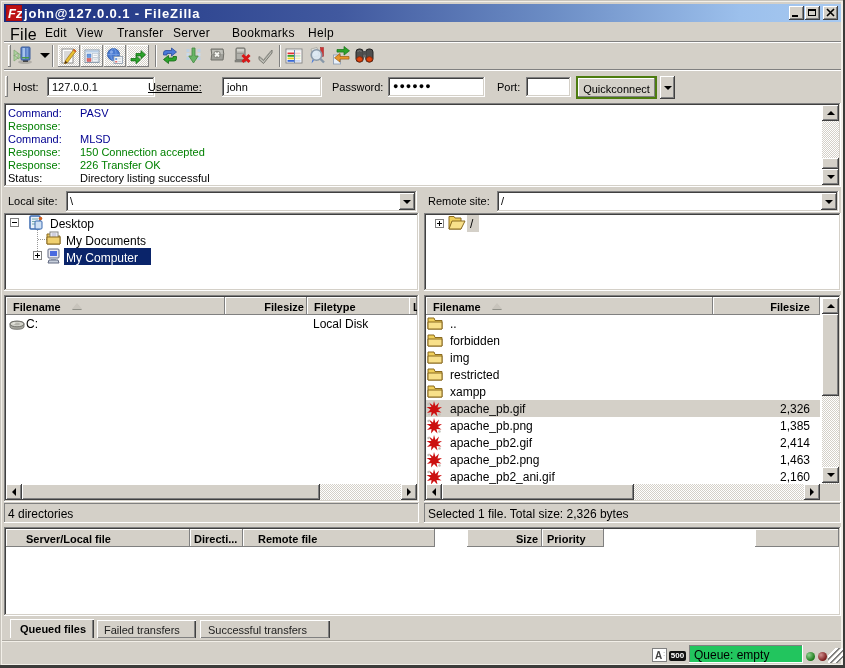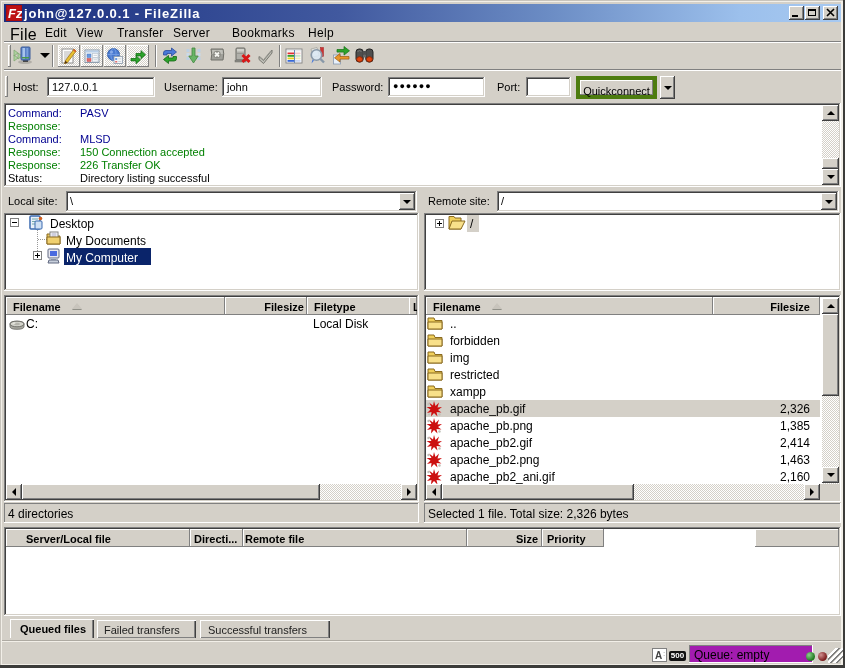--- a/index.html
+++ b/index.html
@@ -200,27 +200,27 @@
       <ellipse cx="4.6" cy="12.3" rx="3" ry="2.6" fill="#e0440e" stroke="#8a2a08"></ellipse>
       <ellipse cx="14.4" cy="12.3" rx="3" ry="2.6" fill="#e0440e" stroke="#8a2a08"></ellipse>
       <path d="M2.5 4.5 q2 -1.8 4 0" stroke="#7a7a7a" fill="none"></path>
     </svg>
 </div>
 
 <div class="abs etchH" style="left:4px;top:69px;width:837px;"></div>
 <div class="abs raised1" style="left:5px;top:76px;width:3px;height:21px;"></div>
 <div class="abs" style="left:13px;top:81px;">Host:</div>
 <div class="abs sunken" style="left:47px;top:77px;width:108px;height:20px; padding:4px 0 0 5px;">127.0.0.1</div>
-<div class="abs" style="left:164px;top:81px;">Username:</div>
+<div class="abs" style="left:148px;top:81px;text-decoration:underline;">Username:</div>
 <div class="abs sunken" style="left:222px;top:77px;width:100px;height:20px; padding:4px 0 0 5px;">john</div>
 <div class="abs" style="left:332px;top:81px;">Password:</div>
 <div class="abs sunken" style="left:388px;top:77px;width:97px;height:20px; padding:4px 0 0 5px; font-size:9px; letter-spacing:1px;">●●●●●●</div>
 <div class="abs" style="left:497px;top:81px;">Port:</div>
 <div class="abs sunken" style="left:526px;top:77px;width:45px;height:20px;"></div>
-<div class="abs" style="left:576px;top:76px;width:81px;height:23px; background:#d4d0c8; border:4px solid #4d7c0f; box-shadow: inset -1px -1px 0 #808080, inset 1px 1px 0 #fff; text-align:center; padding-top:5px;">Quickconnect</div>
+<div class="abs" style="left:576px;top:76px;width:81px;height:23px; background:#d4d0c8; border:2px solid #4d7c0f; box-shadow: inset -1px -1px 0 #808080, inset 1px 1px 0 #fff; text-align:center; padding-top:5px;">Quickconnect</div>
 <div class="abs raised" style="left:660px;top:76px;width:15px;height:23px;">
     <div class="arr-dn abs" style="left:4px;top:10px;"></div>
   </div>
 
 <div class="abs sunken" style="left:4px;top:103px;width:837px;height:84px;"></div>
 <div class="abs" style="left:6px;top:105px;width:833px;height:80px;background:#fff;overflow:hidden;">
   <div class="abs" style="left:2px;top:2px;color:#000090;">Command:</div>
     <div class="abs" style="left:74px;top:2px;color:#000090;">PASV</div>
   <div class="abs" style="left:2px;top:15px;color:#008000;">Response:</div>
   <div class="abs" style="left:2px;top:28px;color:#000090;">Command:</div>
@@ -411,39 +411,39 @@
   <div class="abs" style="left:394px;top:187px;width:19px;height:16px;background:#d4d0c8;"></div>
 </div>
 
 <div class="abs sunken1" style="left:4px;top:503px;width:415px;height:20px;background:#d4d0c8;padding:4px 0 0 4px;font-size:12px;">4 directories</div>
 <div class="abs sunken1" style="left:424px;top:503px;width:417px;height:20px;background:#d4d0c8;padding:4px 0 0 4px;font-size:12px;">Selected 1 file. Total size: 2,326 bytes</div>
 
 <div class="abs sunken" style="left:4px;top:527px;width:837px;height:89px;"></div>
 <div id="queue" class="abs" style="left:6px;top:529px;width:833px;height:85px;background:#fff;overflow:hidden;">
   <div class="hcell" style="left:0;width:184px;padding-left:20px;">Server/Local file</div>
   <div class="hcell" style="left:184px;width:53px;padding-left:4px;">Directi...</div>
-  <div class="hcell" style="left:237px;width:224px;padding-left:2px;">Remote file</div>
+  <div class="hcell" style="left:237px;width:192px;padding-left:15px;">Remote file</div>
   <div class="hcell" style="left:461px;width:75px;text-align:right;padding-right:4px;">Size</div>
   <div class="hcell" style="left:536px;width:62px;padding-left:5px;">Priority</div>
   <div class="hcell" style="left:749px;width:84px;"></div>
 </div>
 
 <div class="abs" style="left:10px;top:619px;width:84px;height:19px;background:#d4d0c8;box-shadow:inset 1px 1px 0 #fff, inset -1px 0 0 #404040, inset -2px 0 0 #808080;"></div>
 <div class="abs" style="left:20px;top:623px;font-weight:bold;">Queued files</div>
 <div class="abs" style="left:97px;top:620px;width:99px;height:18px;background:#d4d0c8;box-shadow:inset 1px 1px 0 #fff, inset -1px 0 0 #404040, inset -2px 0 0 #808080, inset 0 -1px 0 #808080;"></div>
 <div class="abs" style="left:104px;top:624px;color:#222;">Failed transfers</div>
 <div class="abs" style="left:200px;top:620px;width:130px;height:18px;background:#d4d0c8;box-shadow:inset 1px 1px 0 #fff, inset -1px 0 0 #404040, inset -2px 0 0 #808080, inset 0 -1px 0 #808080;"></div>
 <div class="abs" style="left:208px;top:624px;color:#222;">Successful transfers</div>
 
 <div class="abs" style="left:2px;top:640px;width:839px;height:1px;background:#aeaaa2;"></div>
 <div class="abs" style="left:2px;top:641px;width:839px;height:1px;background:#f2efe8;"></div>
 <div class="abs" style="left:652px;top:648px;width:15px;height:14px;background:#fff;border:1px solid #808080;">
     <span style="position:absolute;left:2px;top:1px;font-size:10px;font-weight:bold;color:#444;">A</span>
     <span style="position:absolute;left:10px;top:0px;font-size:8px;color:#888;">:</span>
   </div>
 <div class="abs" style="left:669px;top:651px;width:17px;height:10px;background:#111;border-radius:2px;color:#fff;font-size:8px;font-weight:bold;text-align:center;line-height:10px;">500</div>
-<div class="abs sunken1" style="left:689px;top:645px;width:124px;height:18px;background:#a21caf;padding:3px 0 0 5px;font-size:12px;">Queue: empty</div>
+<div class="abs sunken1" style="left:689px;top:645px;width:114px;height:18px;background:#22c55e;padding:3px 0 0 5px;font-size:12px;">Queue: empty</div>
 <div class="abs" style="left:806px;top:652px;width:9px;height:9px;border-radius:50%;background:radial-gradient(circle at 3px 3px,#8fd08f,#1a7a1a 70%,#0a4a0a);"></div>
 <div class="abs" style="left:818px;top:652px;width:9px;height:9px;border-radius:50%;background:radial-gradient(circle at 3px 3px,#d08f8f,#7a1a1a 70%,#4a0a0a);"></div>
 <div class="abs" style="left:828px;top:648px;width:15px;height:15px;background:
  linear-gradient(135deg, transparent 46%, #fff 46%, #fff 54%, #808080 54%, #808080 62%, transparent 62%),
  linear-gradient(135deg, transparent 66%, #fff 66%, #fff 74%, #808080 74%, #808080 82%, transparent 82%),
  linear-gradient(135deg, transparent 26%, #fff 26%, #fff 34%, #808080 34%, #808080 42%, transparent 42%);"></div>
 
 </body></html>

